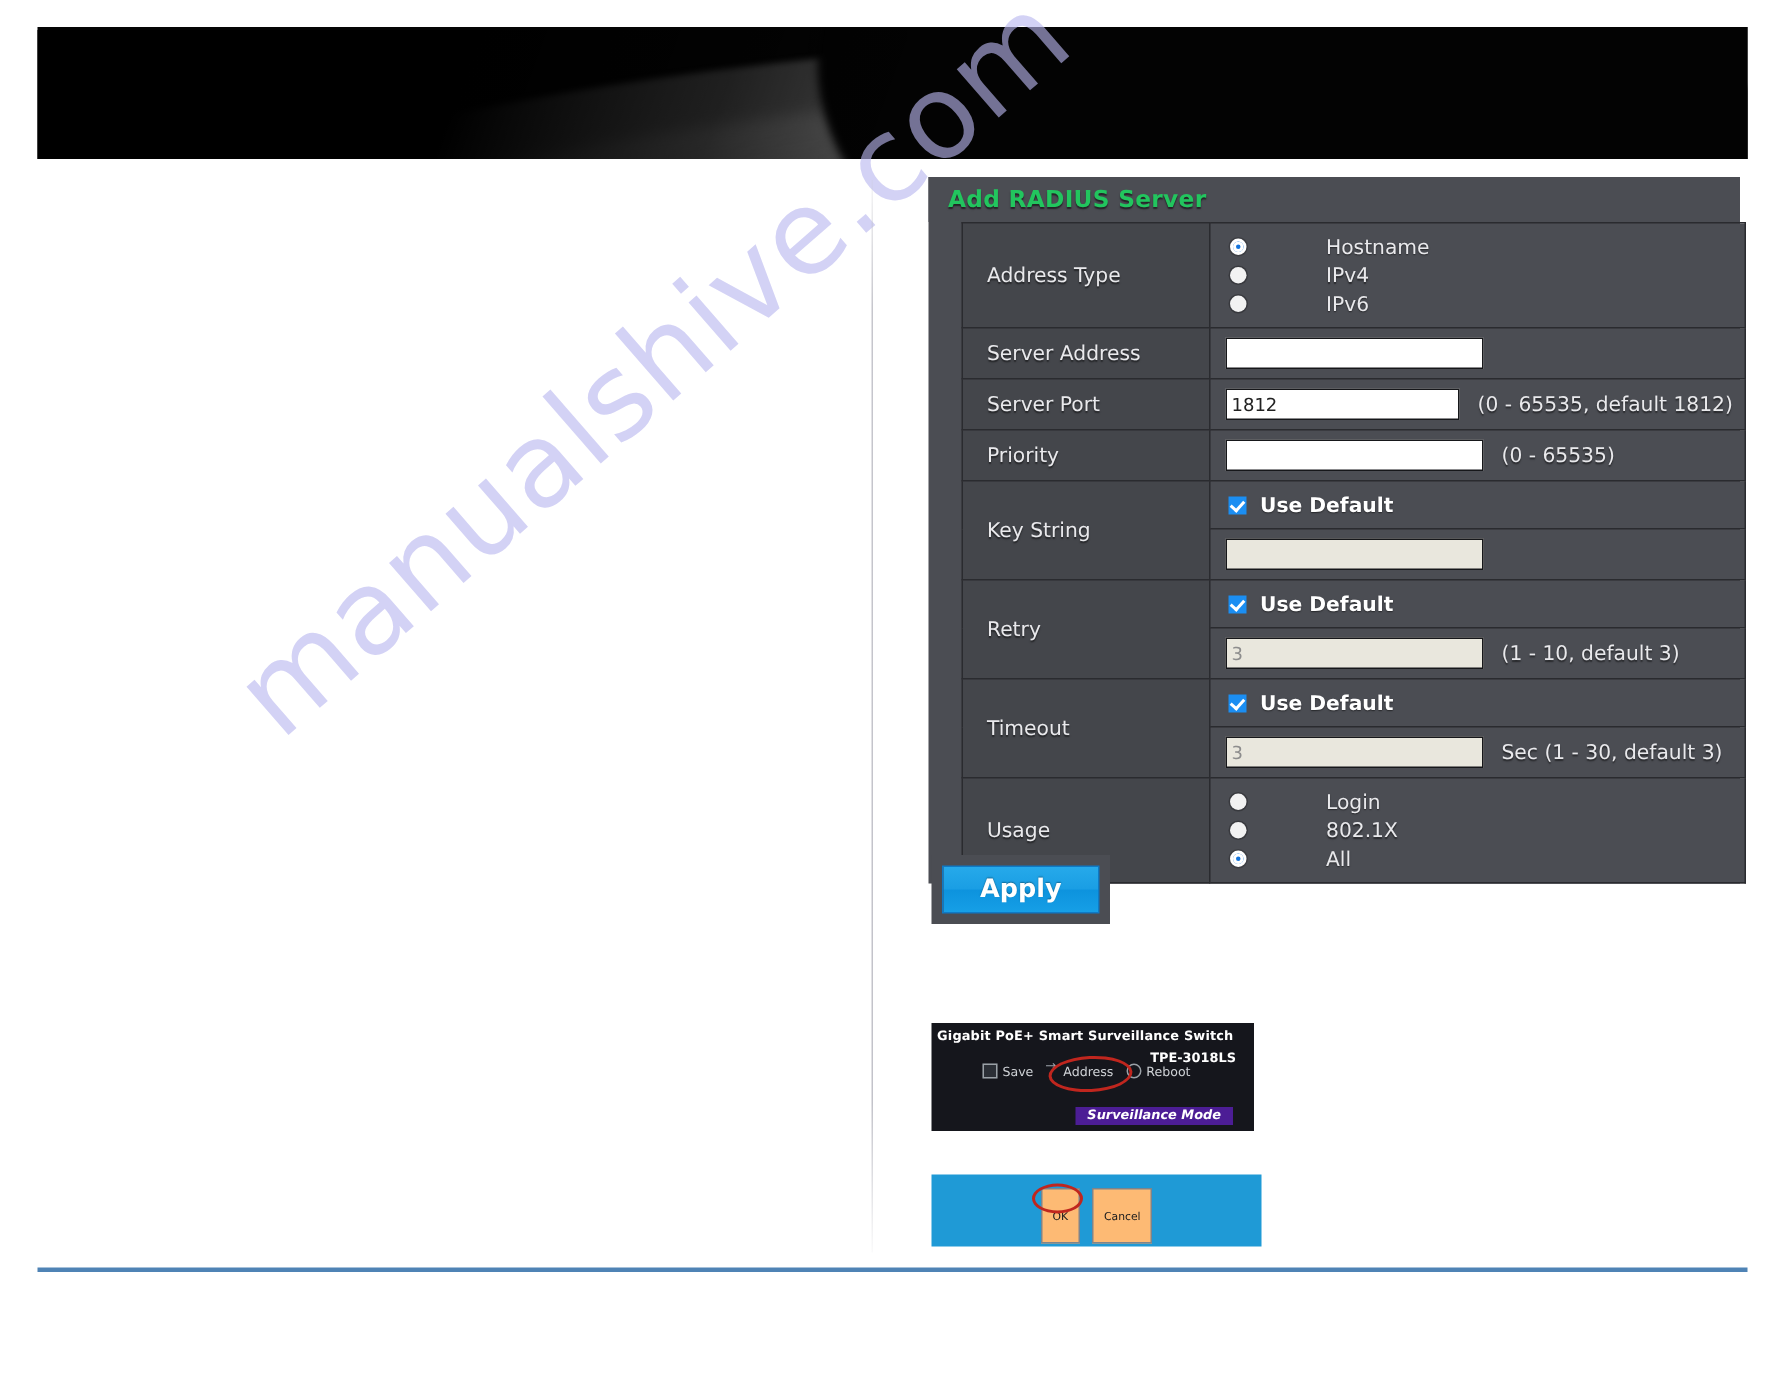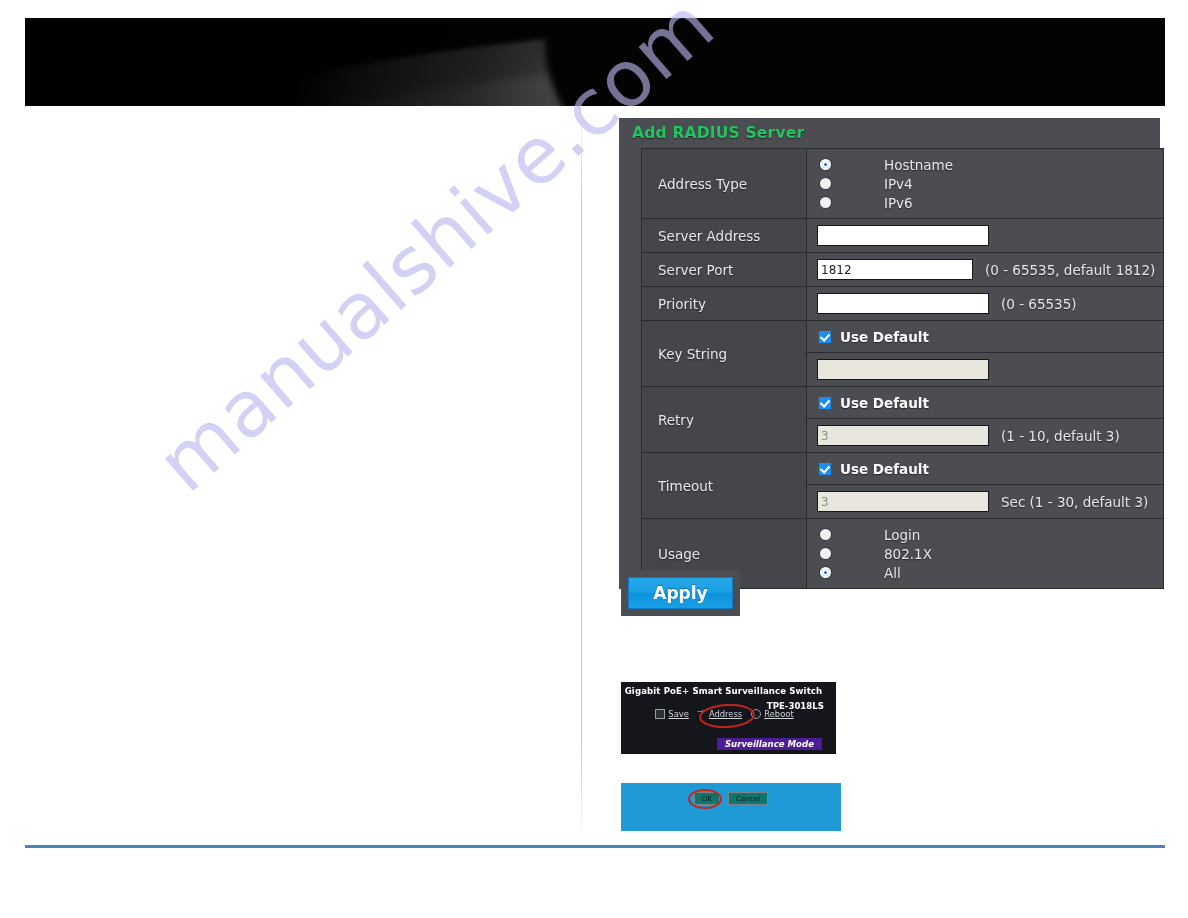--- a/index.html
+++ b/index.html
@@ -310,21 +310,20 @@
     justify-content: center;
     align-items: center;
     gap: 9px;
   }
   .dev-link {
     display: flex;
     align-items: center;
     gap: 3px;
     color: #cfd2d6;
     font-size: 8.4px;
-    text-decoration: underline;
   }
   .mini-ico {
     width: 8px;
     height: 8px;
     border: 1px solid #9aa0a6;
     display: inline-block;
   }
   .mini-ico.save { background: #2b2f36; }
   .mini-ico.logout { border: none; position: relative; }
   .mini-ico.logout::after {
@@ -379,25 +378,25 @@
     letter-spacing: 0.05px;
   }
   .dlg-btns {
     display: flex;
     justify-content: center;
     gap: 8px;
     margin-top: 5px;
     position: relative;
   }
   .dlg-btn {
-    background: #0f766e;
+    background: #fdba74;
     border: 1px solid #7d848c;
     color: #17191c;
     font-size: 7.2px;
-    padding: 1px 7px;
+    padding: 13px 7px;
     font-family: "DejaVu Sans", "Liberation Sans", sans-serif;
     cursor: pointer;
     line-height: 9px;
   }
   .dlg-ellipse {
     position: absolute;
     left: 61px;
     top: -3px;
     width: 30px;
     height: 16px;

